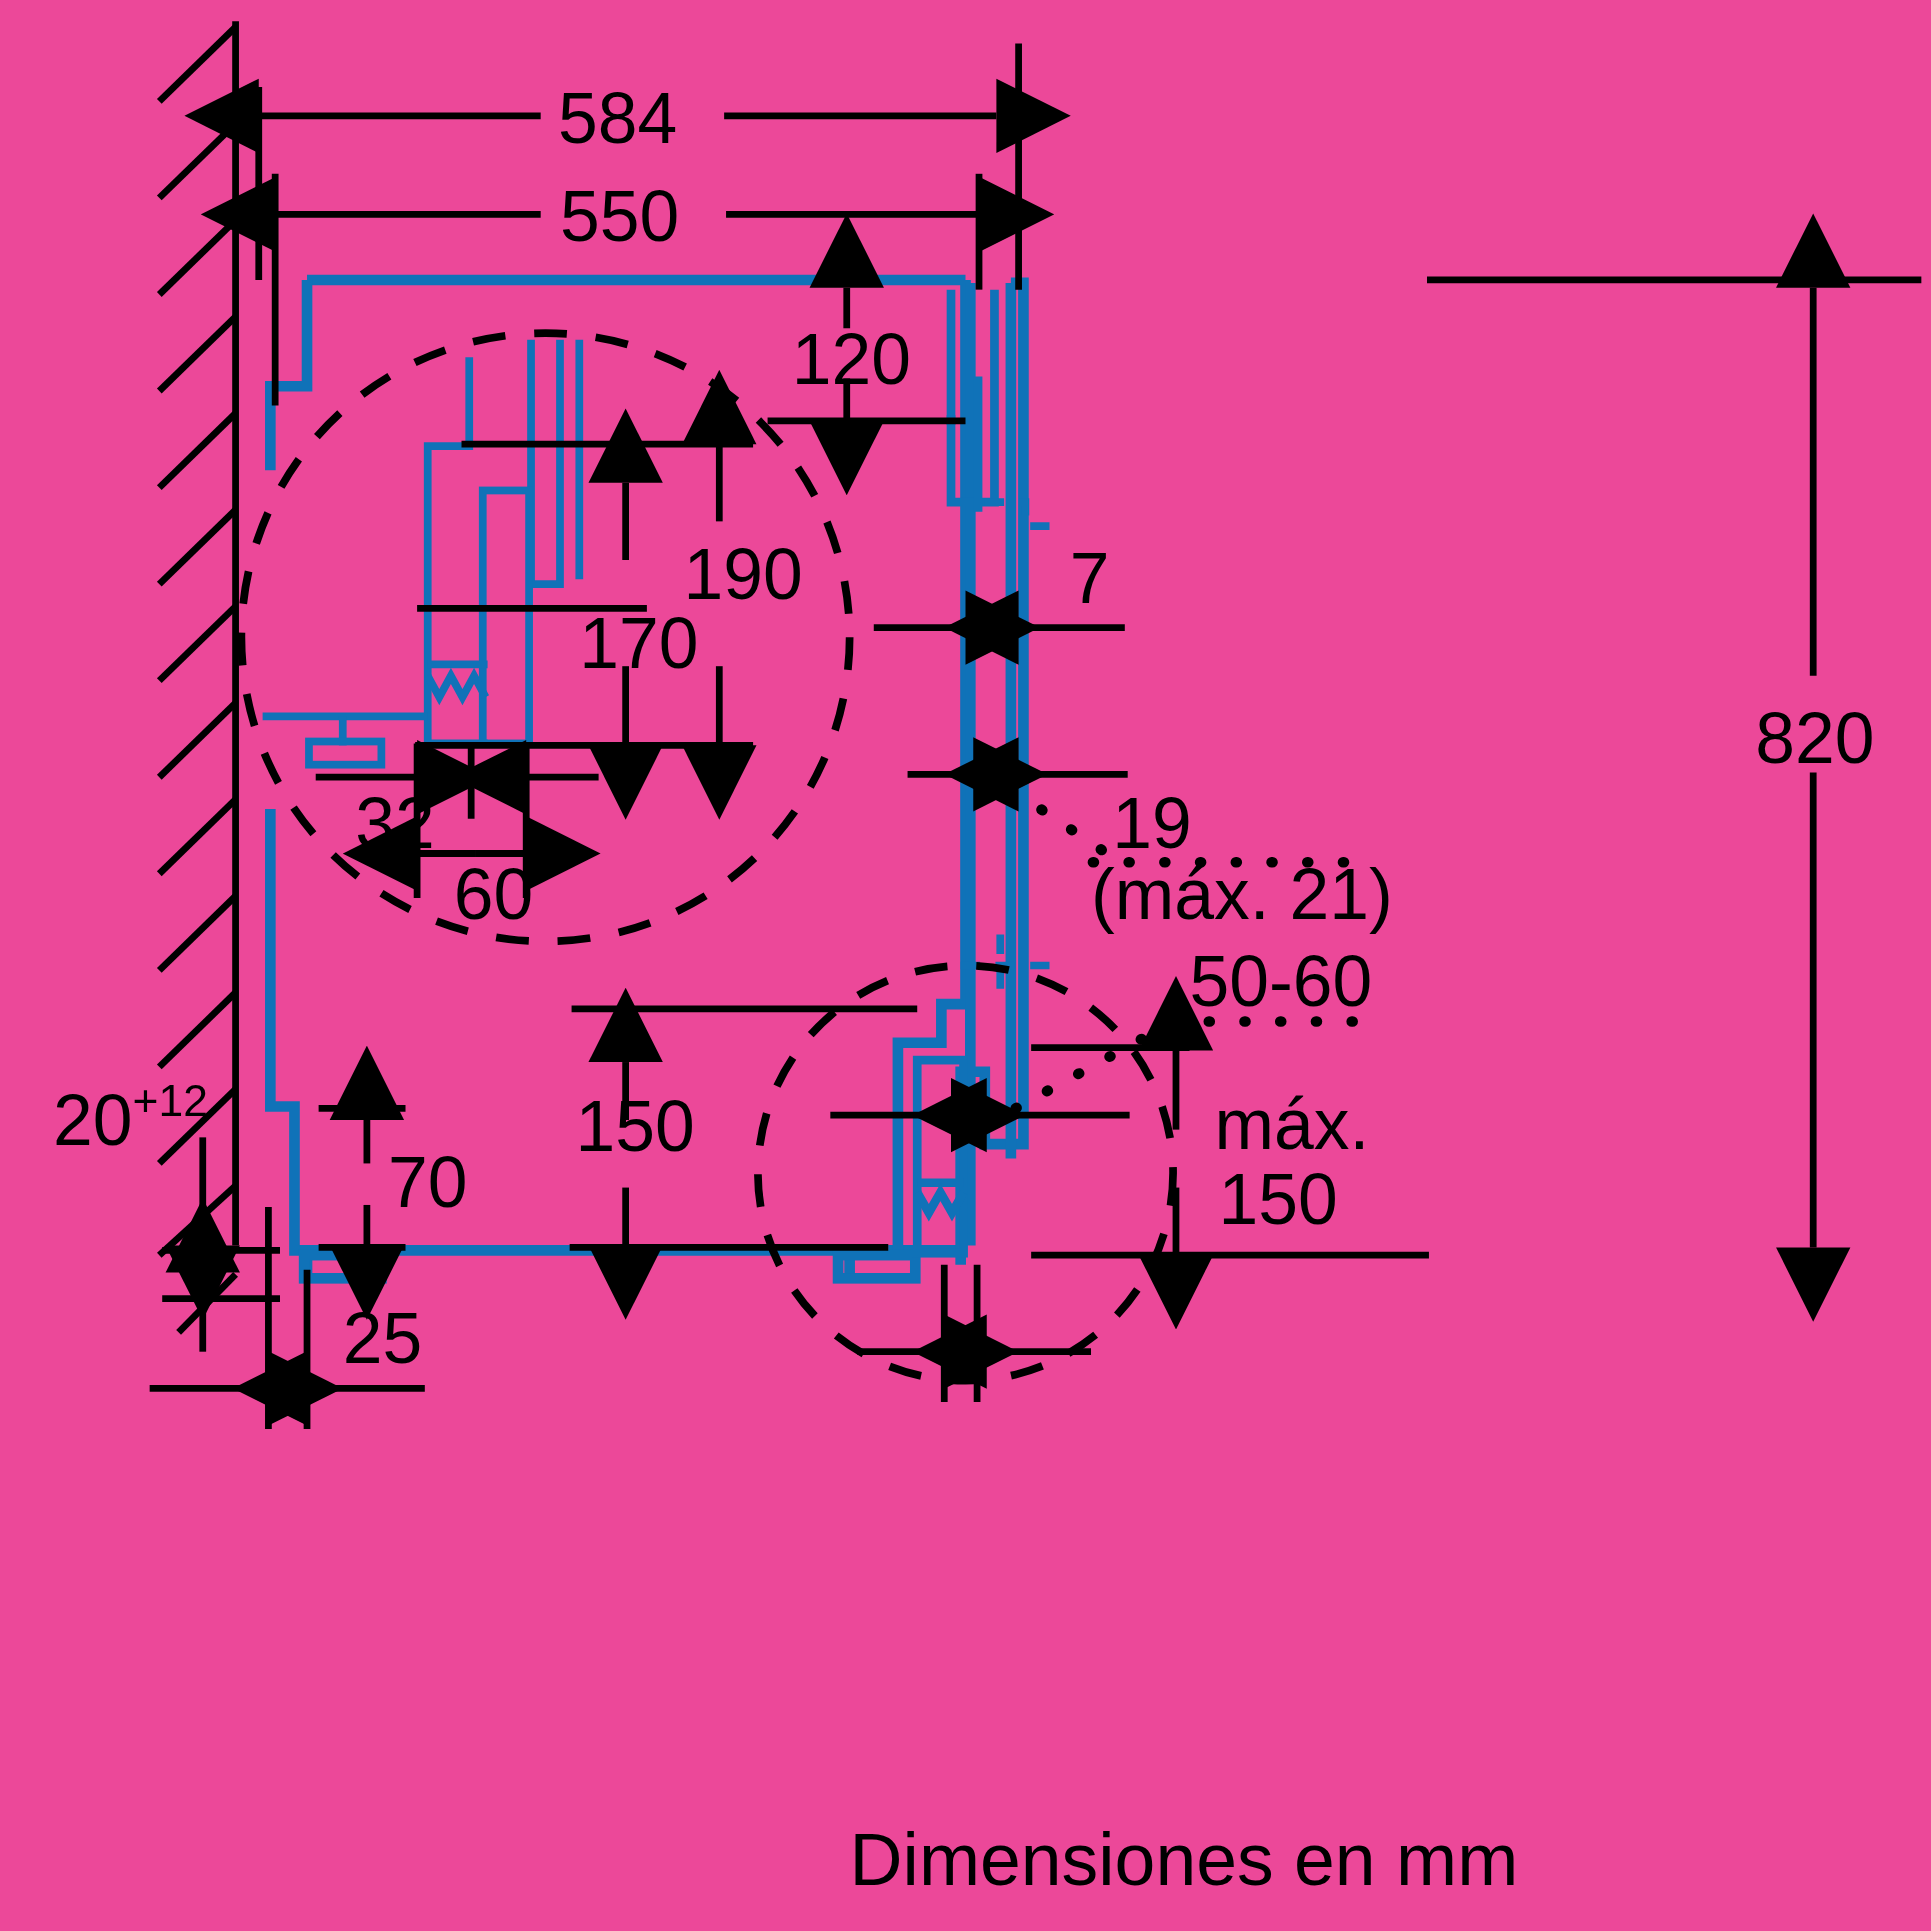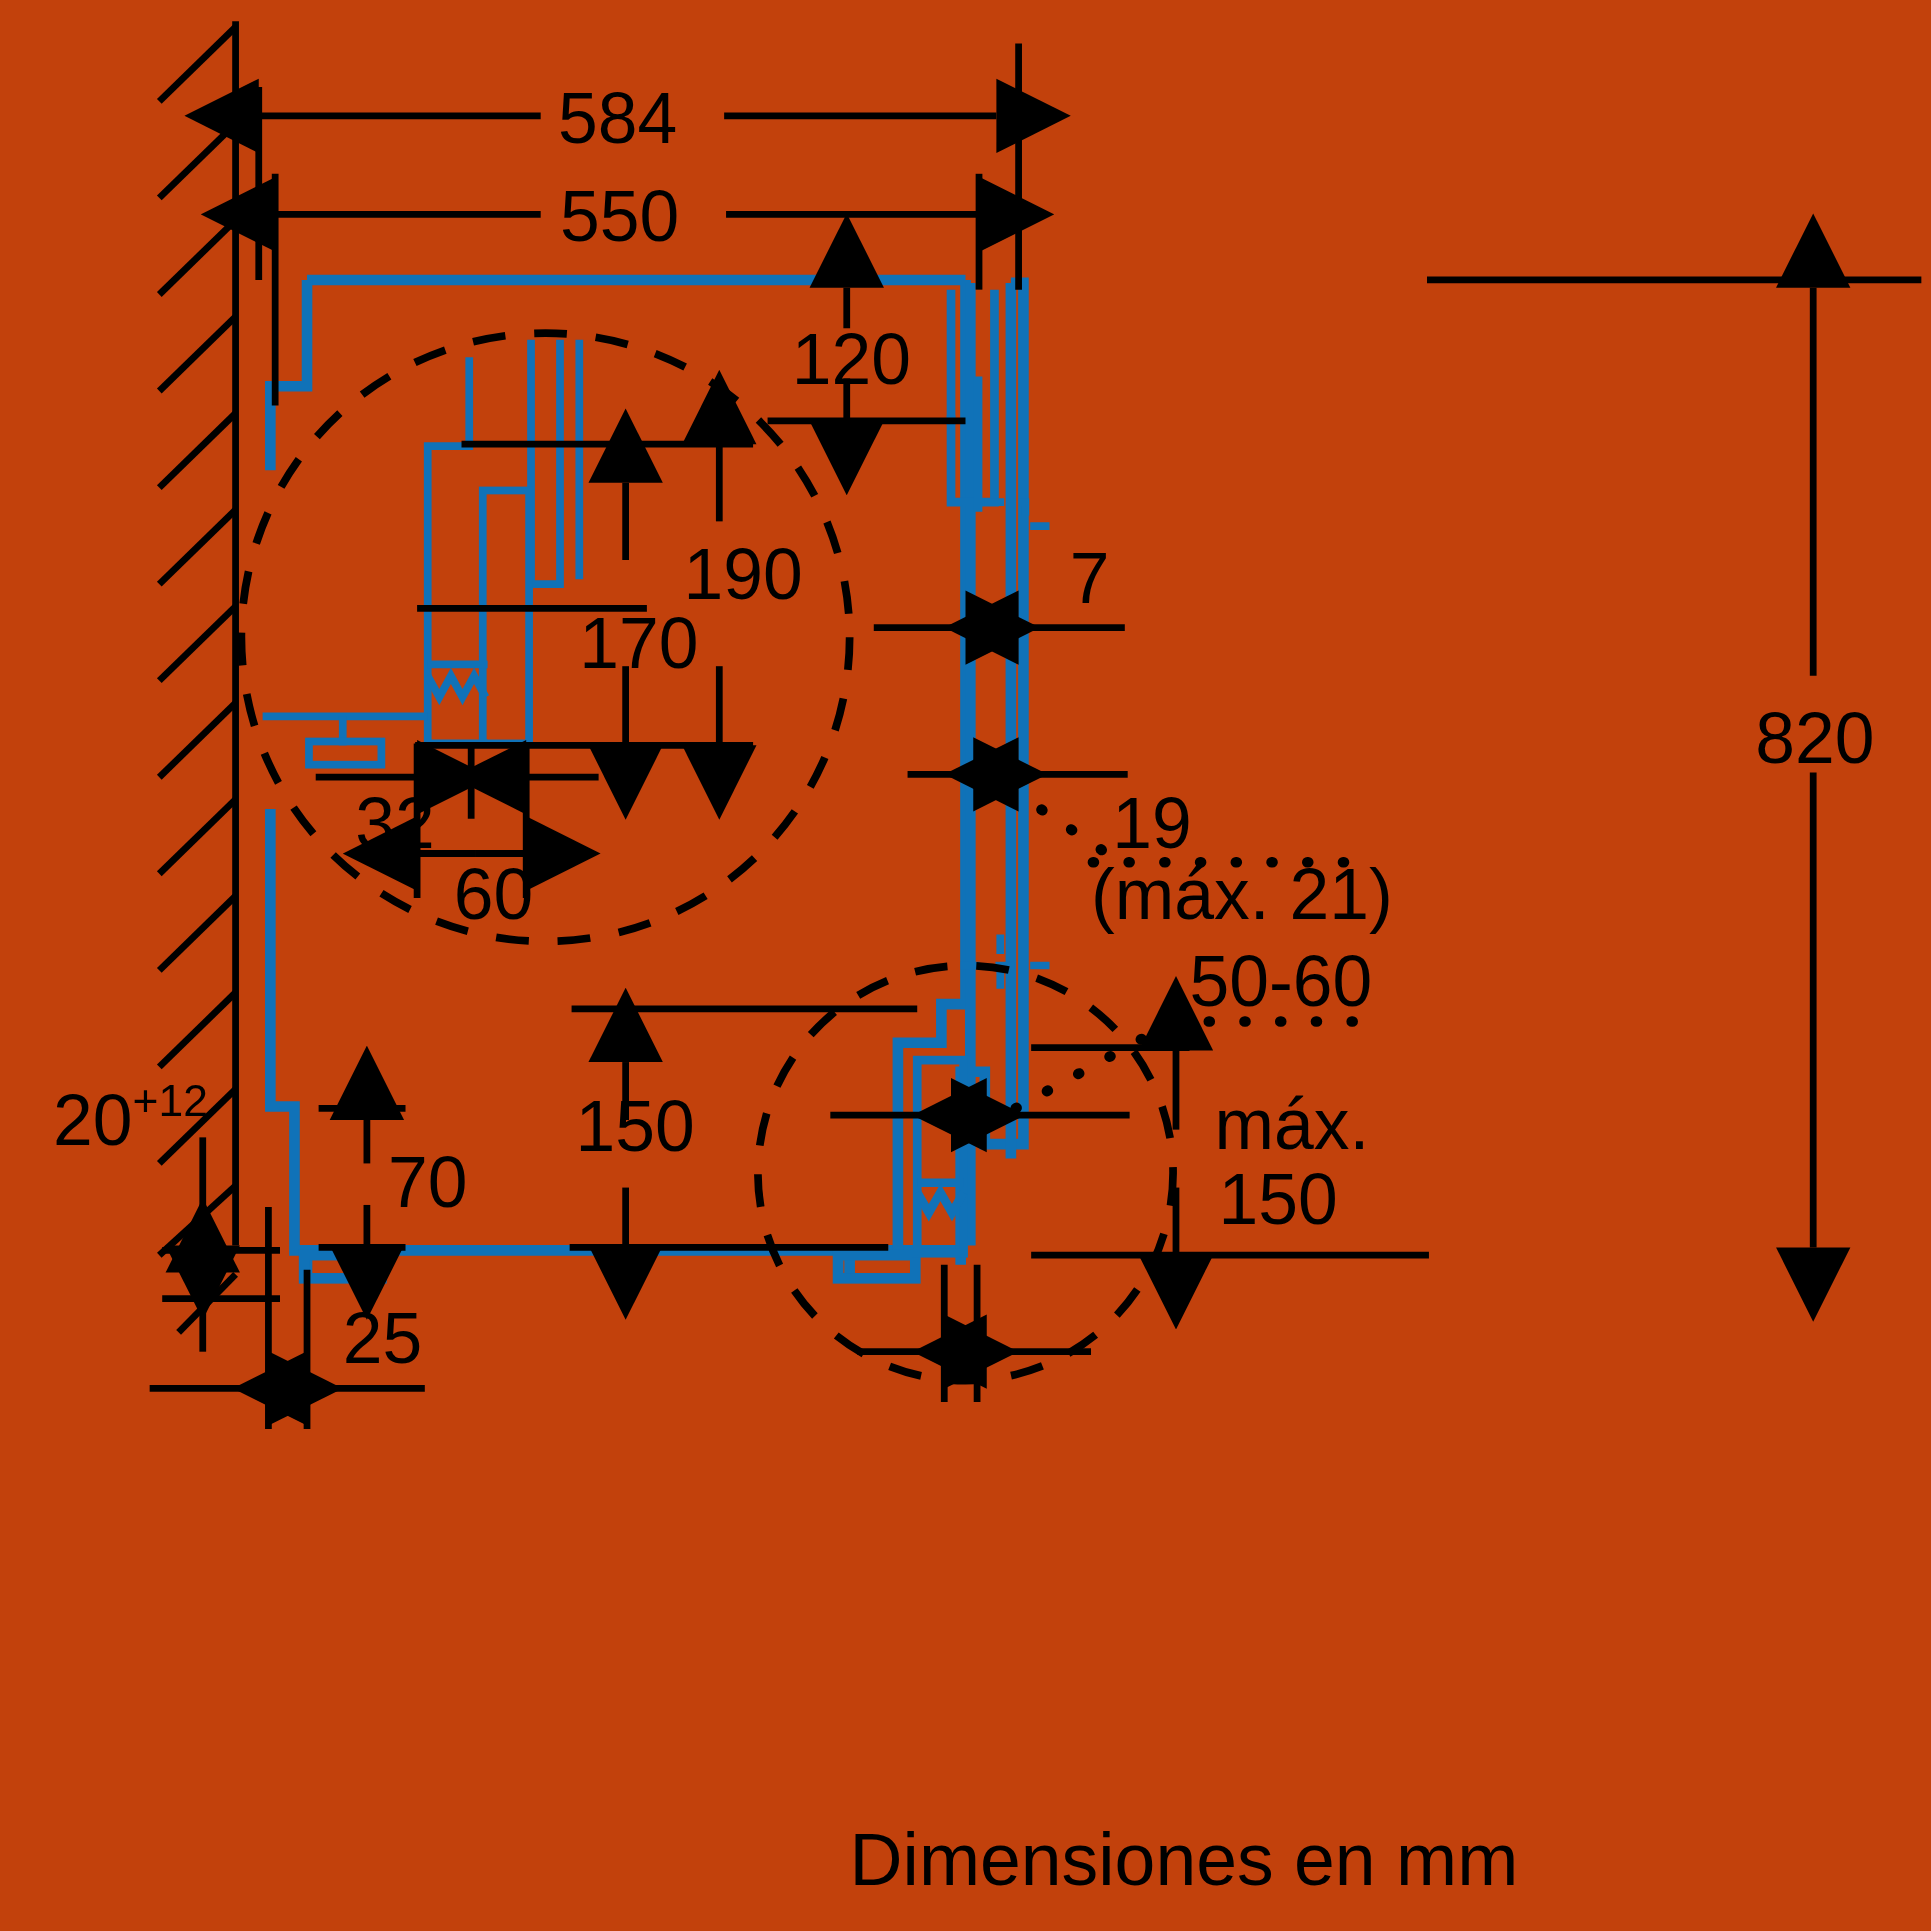--- a/index.html
+++ b/index.html
@@ -4,21 +4,21 @@
 <style>
   html, body {
     margin: 0;
     padding: 0;
     background: #ffffff;
   }
   #sheet {
     position: relative;
     width: 1931px;
     height: 1931px;
-    background: #c2410c;
+    background: #ec4899;
     font-family: "Liberation Sans", sans-serif;
     overflow: hidden;
   }
   svg { display: block; }
   text {
     font-family: "Liberation Sans", sans-serif;
     fill: #000000;
   }
   .dim-label { font-size: 74px; }
   .caption { font-size: 76px; }

